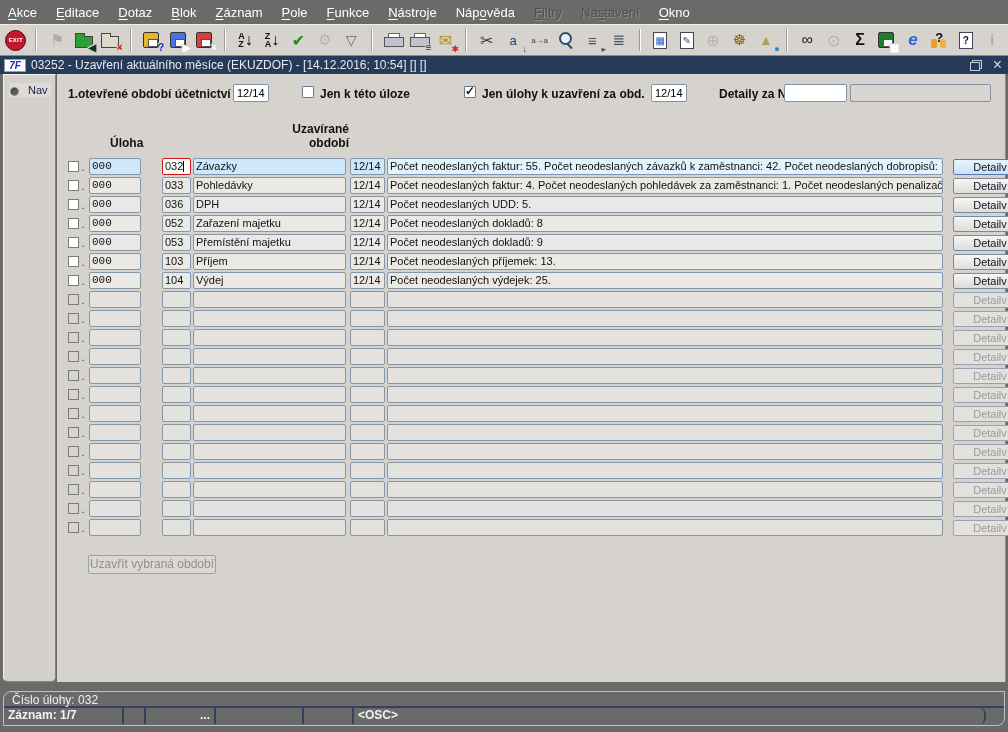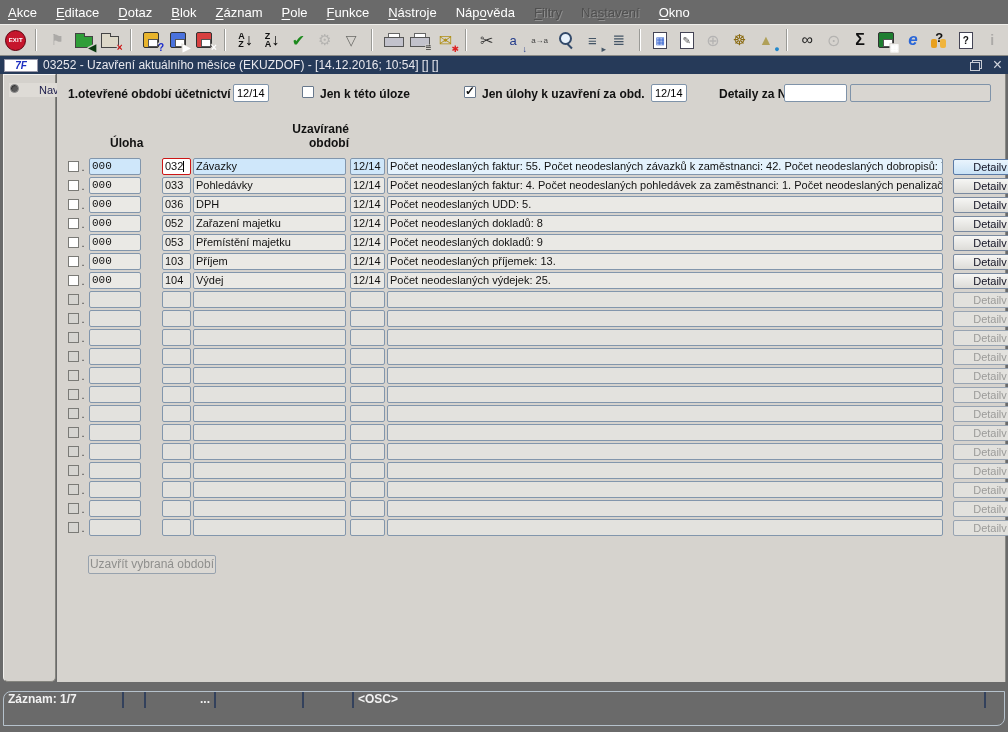--- a/index.html
+++ b/index.html
@@ -35,33 +35,33 @@
   .b-mag { width:20px; height:20px; position:relative; }
   .b-mag::before { content:""; position:absolute; top:2px; left:3px; width:9px; height:9px; border:2px solid #334a6a; border-radius:50%; background:#e8f2fc; }
   .b-mag::after { content:""; position:absolute; bottom:3px; right:3px; width:7px; height:2px; background:#334a6a; transform:rotate(45deg); }
   .b-duo { width:18px; height:16px; position:relative; }
   .b-duo::before { content:""; position:absolute; bottom:0; left:1px; width:6px; height:9px; background:#e8a01e; border-radius:2px; }
   .b-duo::after { content:""; position:absolute; bottom:0; right:2px; width:6px; height:9px; background:#f0b43c; border-radius:2px; }
   .b-duo .q { position:absolute; top:-2px; left:5px; font-size:13px; font-weight:bold; }
 
   
   .titlebar { height:18px; background:#263a59; color:#e8e8ee; display:flex; align-items:center; padding:0 4px; gap:5px; font-size:12px; }
-  .appic { width:34px; height:13px; background:#fff; border:1px solid #99a; color:#1c2ec0; font-size:10px; font-weight:bold; font-style:italic;
+  .appic { width:22px; height:13px; background:#fff; border:1px solid #99a; color:#1c2ec0; font-size:10px; font-weight:bold; font-style:italic;
            line-height:11px; text-align:center; flex:0 0 auto; }
   .t-title { flex:1; white-space:nowrap; overflow:hidden; }
   .t-restore { width:12px; height:11px; position:relative; margin-right:6px; }
   .t-restore::before { content:""; position:absolute; top:0; right:0; width:8px; height:7px; border:1px solid #c8ccd4; }
   .t-restore::after { content:""; position:absolute; bottom:0; left:0; width:8px; height:7px; border:1px solid #c8ccd4; background:#263a59; }
   .t-close { color:#d2d6de; font-size:16px; line-height:14px; margin-right:2px; }
 
   
   .main { position:absolute; top:74px; left:0; width:1008px; height:610px; background:#6a6a6a; }
   .sidebar { position:absolute; left:3px; top:0; width:53px; height:608px; background:#d4d1cc;
              border:1px solid; border-color:#f2f1ee #85857f #85857f #f2f1ee; border-radius:0 0 5px 5px; padding-top:8px; }
-  .nav-item { display:flex; align-items:flex-start; gap:20px; margin-left:5px; background:#dedbd6; padding:1px 3px 1px 1px; width:fit-content; }
+  .nav-item { display:flex; align-items:flex-end; gap:9px; margin-left:5px; background:#dedbd6; padding:1px 3px 1px 1px; width:fit-content; }
   .nav-radio { width:9px; height:9px; border-radius:50%; background:#5a5a5a; border:1px solid #8f8f8f; box-shadow:inset 1px 1px 1px #333; }
   .nav-label { font-size:11px; color:#1b1b4b; }
   .content { position:absolute; left:57px; top:0; width:949px; height:608px; background:#d6d3ce; border-right:1px solid #8a8a86; }
 
   
   .flabel { position:absolute; font-size:12px; font-weight:bold; color:#111; white-space:nowrap; }
   .field { position:absolute; height:18px; background:#fff; border:1px solid #7f93a9; border-radius:2px;
            font-size:11px; line-height:16px; padding:0 3px; overflow:hidden; white-space:nowrap; }
   .field.gray { background:#d9d6d1; }
   .cbx { position:absolute; width:12px; height:12px; background:#fff; border:1px solid #68788c; border-radius:1px; }
@@ -485,22 +485,23 @@
           <span class="f w-det empty"></span>
           <span class="btn-detail disabled">Detailv</span>
         </div>
       </div>
 
     <div class="btn-close">Uzavřít vybraná období</div>
   </div>
 </div>
 
 <div class="statusbox">
+  <div class="sline1">Číslo úlohy: 032</div>
   <div class="sline2" id="sline2">
       <span class="seg" style="width: 120px; text-align: left;">Záznam: 1/7</span>
       <span class="seg" style="width: 22px; text-align: left;"></span>
       <span class="seg" style="width: 70px; text-align: right;">...</span>
       <span class="seg" style="width: 88px; text-align: left;"></span>
       <span class="seg" style="width: 50px; text-align: left;"></span>
-      <span class="seg" style="width: 632px; text-align: left;">&lt;OSC&gt;</span>
+      <span class="seg" style="width: 632px; text-align: left; border-radius: 6px;">&lt;OSC&gt;</span>
       <span class="seg" style="text-align: left;"></span>
     </div>
 </div>
 
 </body></html>

